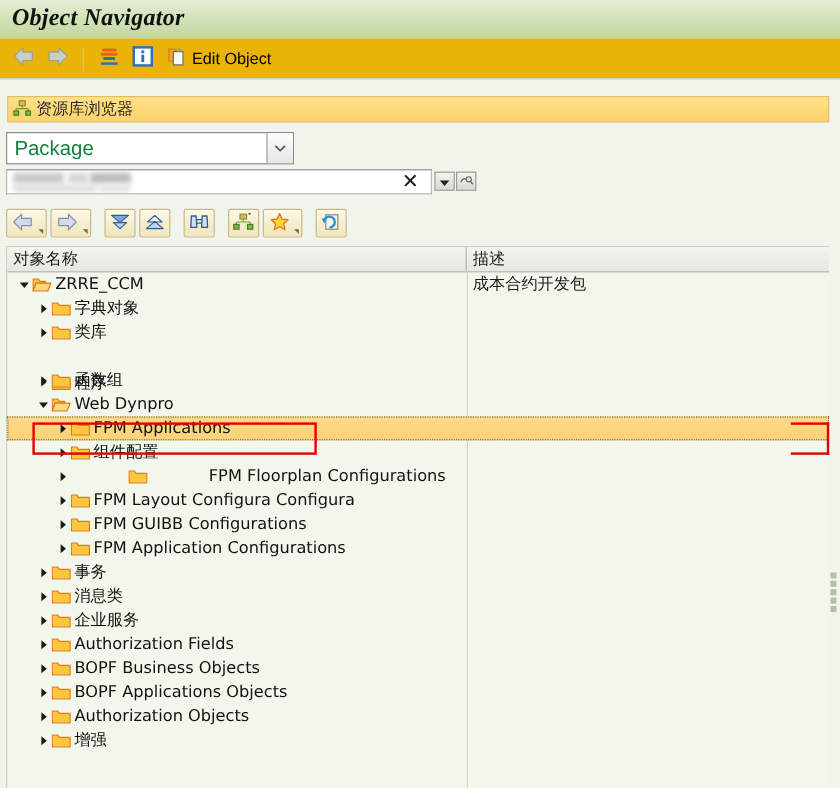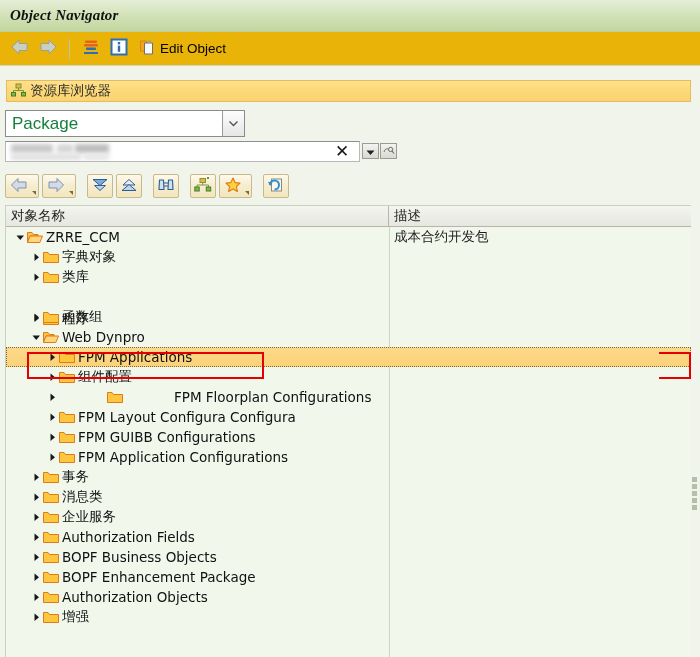--- a/index.html
+++ b/index.html
@@ -29,21 +29,21 @@
     border-bottom: 1px solid #bcd0a0;
     display: flex;
     align-items: center;
     padding-left: 10px;
     box-sizing: border-box;
   }
   .titlebar-text {
     font-family: "Liberation Serif", "DejaVu Serif", serif;
     font-style: italic;
     font-weight: bold;
-    font-size: 15px;
+    font-size: 20px;
     letter-spacing: .2px;
     color: #111;
   }
 
   
   .apptoolbar {
     height: 34px;
     background: #eab308;
     border-bottom: 1px solid #ccd8bd;
     display: flex;
@@ -804,21 +804,21 @@
         <div class="row">
           <div class="cell-name" style="padding-left: 24px;">
             <span class="twisty">
               <svg width="9" height="9" viewBox="0 0 9 9">
                 <path d="M2.5,0.5 L7,4.25 L2.5,8 Z" fill="#1a1a1a"></path>
               </svg>
             </span>
             <span class="folder"><svg width="16" height="14" viewBox="0 0 16 14">
                 <path d="M0.5,12.5 L0.5,2.5 L5,2.5 L6.5,4.5 L15.5,4.5 L15.5,12.5 Z" fill="#fcc63f" stroke="#e07b18" stroke-width="1" stroke-linejoin="round"></path>
               </svg></span>
-            <span class="node-label">BOPF Enhancement Package</span>
+            <span class="node-label">BOPF Applications Objects</span>
           </div>
           <div class="cell-desc"></div>
         </div>
         <div class="row">
           <div class="cell-name" style="padding-left: 24px;">
             <span class="twisty">
               <svg width="9" height="9" viewBox="0 0 9 9">
                 <path d="M2.5,0.5 L7,4.25 L2.5,8 Z" fill="#1a1a1a"></path>
               </svg>
             </span>

